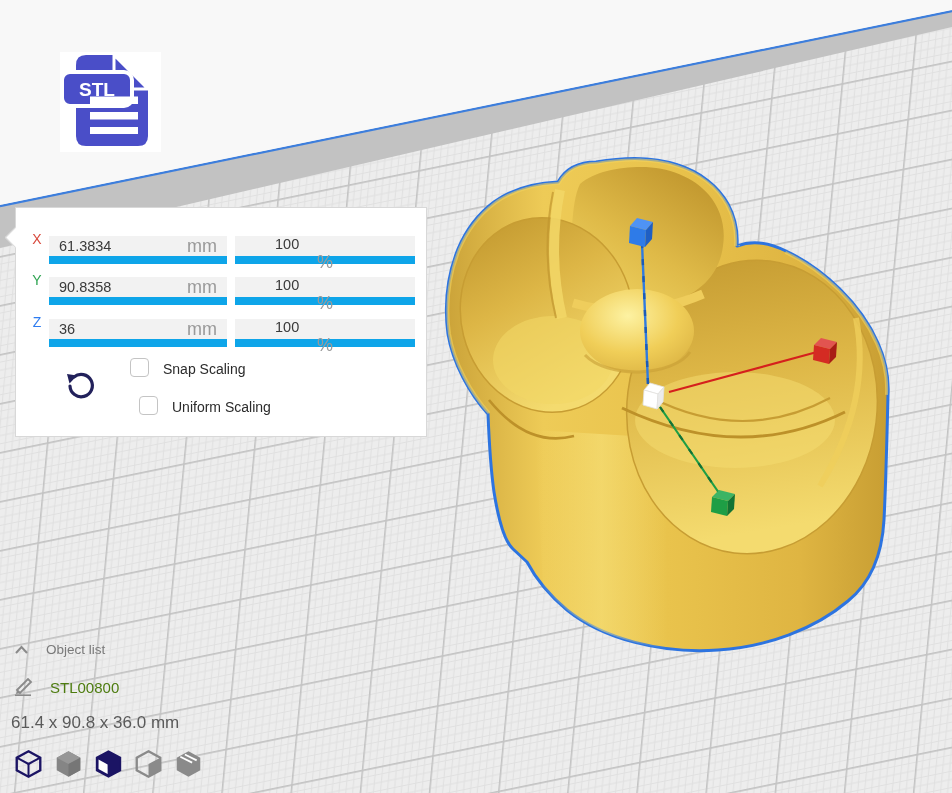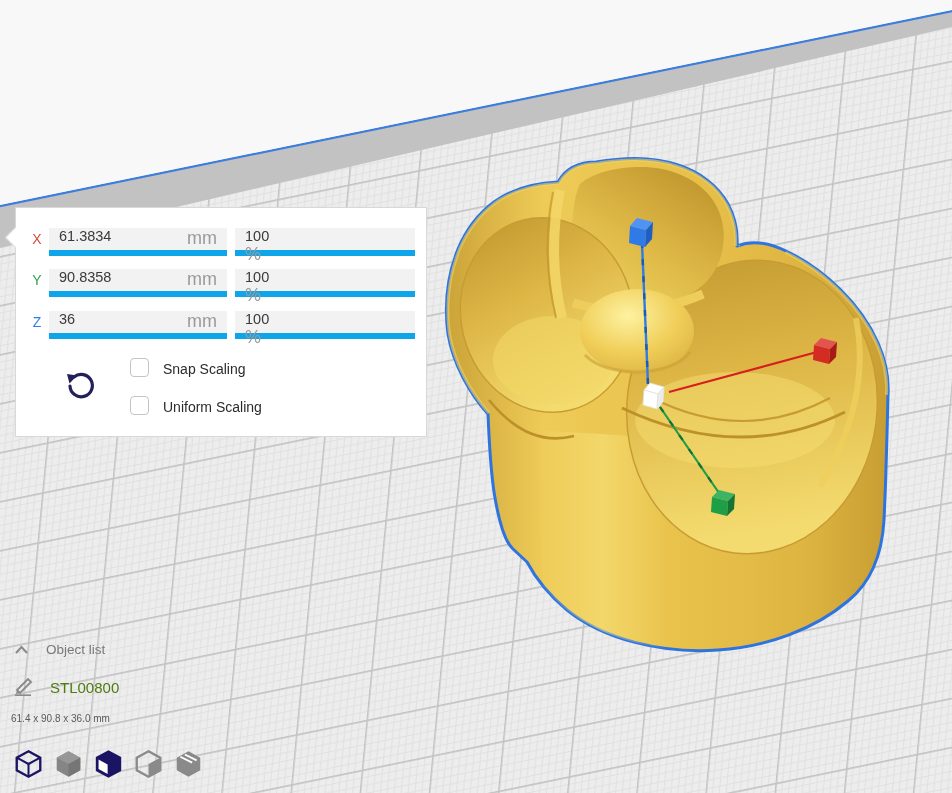--- a/index.html
+++ b/index.html
@@ -9,41 +9,41 @@
 
   
   .panel{position:absolute;left:15px;top:207px;width:412px;height:230px;background:#ffffff;
          border:1px solid #d8d8d8;box-sizing:border-box;}
   .panel .notch{position:absolute;left:-8px;top:22px;width:14px;height:14px;background:#ffffff;
          border-left:1px solid #d8d8d8;border-bottom:1px solid #d8d8d8;transform:rotate(45deg);}
   .row{position:absolute;left:0;width:100%;height:30px;}
   .row .axis{position:absolute;left:8px;top:0;width:26px;text-align:center;line-height:30px;
          font-size:14px;}
   .axis-x{color:#d84a3e;} .axis-y{color:#2fa452;} .axis-z{color:#2e7cf0;}
-  .field{position:absolute;top:4px;height:28px;background:#f2f2f2;border-bottom:6px solid #0ea5e9;
-         display:flex;align-items:flex-start;justify-content:space-between;padding:0 10px;box-sizing:border-box;}
+  .field{position:absolute;top:12px;height:28px;background:#f2f2f2;border-bottom:8px solid #0ea5e9;
+         display:flex;align-items:center;justify-content:space-between;padding:0 10px;box-sizing:border-box;}
   .field.f1{left:33px;width:178px;}
   .field.f2{left:219px;width:180px;flex-direction:column;}
   .field input{border:none;background:transparent;outline:none;font-family:"Liberation Sans",sans-serif;
          font-size:14.5px;color:#3a3a3a;width:100px;padding:0;}
   .field .unit{font-size:18px;color:#9a9a9a;}
   .reset-btn{position:absolute;left:48px;top:162px;width:32px;height:32px;cursor:pointer;}
   .check{position:absolute;left:114px;height:19px;display:flex;align-items:flex-end;}
   .check .box{width:19px;height:19px;border:1.5px solid #c4c4c4;border-radius:4px;background:#fff;box-sizing:border-box;}
   .check .cb-label{margin-left:14px;font-size:14px;color:#2b2b2b;white-space:nowrap;}
 
   
   .stl-thumb{position:absolute;left:60px;top:52px;width:101px;height:100px;background:#ffffff;}
 
   
   .objlist-header{position:absolute;left:14px;top:642px;display:flex;align-items:center;cursor:pointer;text-align:center;}
   .objlist-header .hdr-label{margin-left:17px;font-size:13.5px;color:#7a7a7a;}
   .objlist-item{position:absolute;left:14px;top:678px;display:flex;align-items:center;cursor:pointer;}
   .objlist-item .item-label{margin-left:16px;font-size:15px;color:#4d7c0f;}
-  .dims{position:absolute;left:11px;top:713px;font-size:10px;color:#5a5a5a;}
+  .dims{position:absolute;left:11px;top:713px;font-size:17px;color:#5a5a5a;}
   .cube-bar{position:absolute;left:14px;top:749px;display:flex;}
   .cube-bar .cube-btn{width:29px;height:30px;margin-right:11px;cursor:pointer;}
 </style>
 </head>
 <body>
 
 <div id="stage">
 
   <svg id="scene" width="952" height="793" viewBox="0 0 952 793">
     <defs>
@@ -167,20 +167,35 @@
         <polygon points="728,501 735,494 734,509 727,516" fill="#137434"></polygon>
       </g>
       <g>
         <polygon points="644,390 650,383 664,387 658,394" fill="#ffffff" stroke="#e2e2e2" stroke-width="0.8"></polygon>
         <polygon points="644,390 658,394 657,409 643,405" fill="#ffffff" stroke="#e2e2e2" stroke-width="0.8"></polygon>
         <polygon points="658,394 664,387 663,402 657,409" fill="#ececec" stroke="#e2e2e2" stroke-width="0.8"></polygon>
       </g>
     </g>
   </svg>
 
+  <div class="stl-thumb">
+    <svg width="101" height="100" viewBox="0 0 101 100">
+
+      <path d="M 26,3 H 54 L 88,37 V 84 Q 88,94 78,94 H 26 Q 16,94 16,84 V 13 Q 16,3 26,3 Z" fill="#4a4ec8"></path>
+      <path d="M 54,3 L 88,37 L 88,3 Z" fill="#ffffff"></path>
+      <path d="M 54,3 L 54,25 Q 54,37 66,37 L 88,37 Z" fill="#4a4ec8" stroke="#ffffff" stroke-width="3" stroke-linejoin="round"></path>
+
+      <rect x="2" y="20" width="70" height="34" rx="8" fill="#4a4ec8" stroke="#ffffff" stroke-width="4"></rect>
+      <text x="37" y="44" text-anchor="middle" font-family="Liberation Sans, sans-serif" font-size="19" font-weight="bold" fill="#ffffff">STL</text>
+
+      <rect x="30" y="44.5" width="48" height="7.5" fill="#ffffff"></rect>
+      <rect x="30" y="60" width="48" height="7.5" fill="#ffffff"></rect>
+      <rect x="30" y="75" width="48" height="7" fill="#ffffff"></rect>
+    </svg>
+  </div>
 
   <div class="panel">
     <div class="notch"></div>
 
     <div class="row" style="top:16px;">
       <span class="axis axis-x">X</span>
       <div class="field f1">
         <input value="61.3834" style="">
         <span class="unit">mm</span>
       </div>
@@ -218,21 +233,21 @@
       <svg width="32" height="32" viewBox="0 0 32 32">
         <path d="M 10,7 A 11.2 11.2 0 1 1 6,16" fill="none" stroke="#22215b" stroke-width="3.2" stroke-linecap="round"></path>
         <polygon points="3,4 13,5.5 5.5,13.5" fill="#22215b"></polygon>
       </svg>
     </div>
 
     <div class="check" style="top:150px;">
       <div class="box"></div>
       <span class="cb-label">Snap Scaling</span>
     </div>
-    <div class="check" style="top:188px;">
+    <div class="check" style="top:188px;margin-left:9px;">
       <div class="box"></div>
       <span class="cb-label">Uniform Scaling</span>
     </div>
   </div>
 
   <div class="objlist-header">
     <svg width="15" height="12" viewBox="0 0 15 12">
       <polyline points="2,9 7.5,3 13,9" fill="none" stroke="#8a8a8a" stroke-width="2"></polyline>
     </svg>
     <span class="hdr-label">Object list</span>

